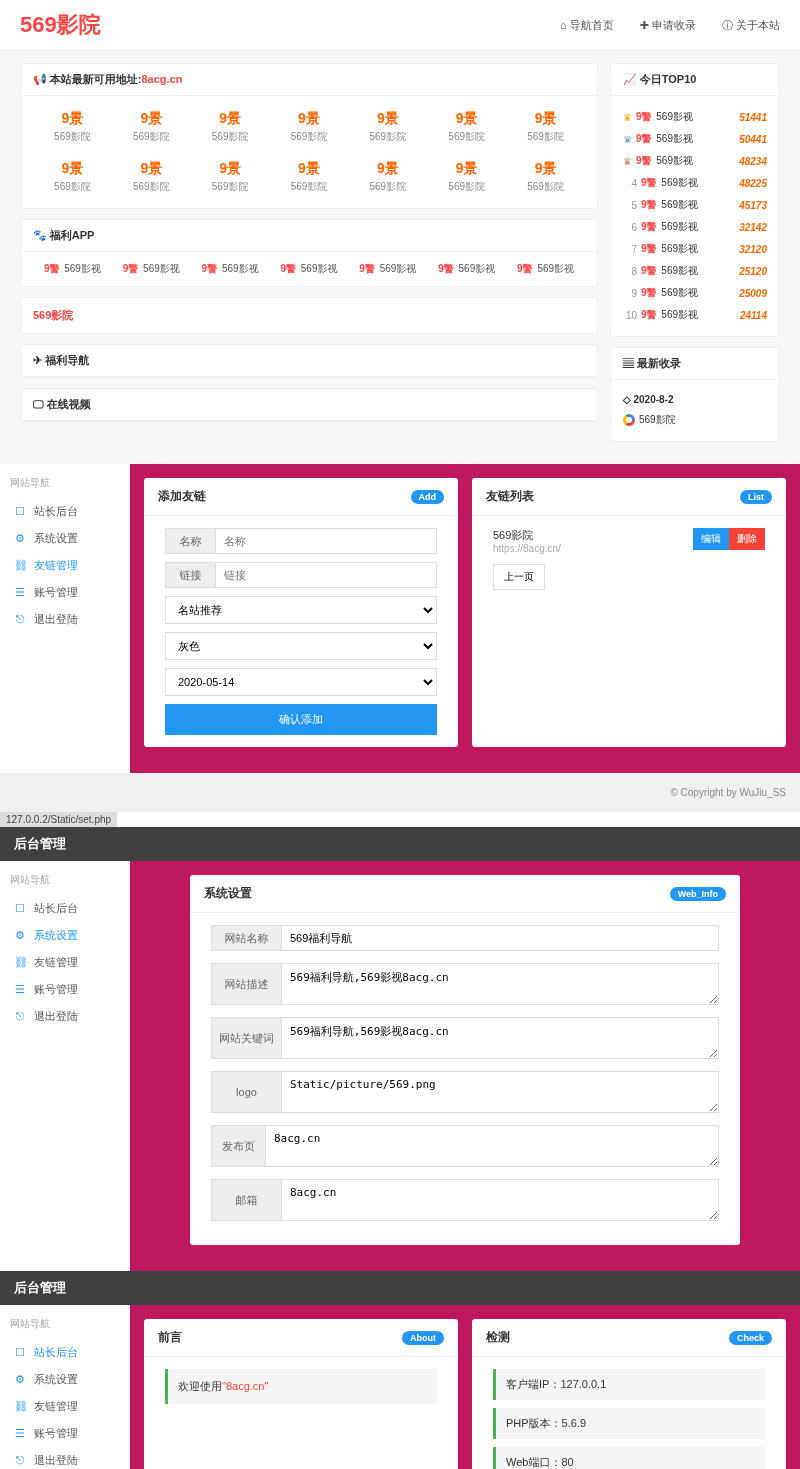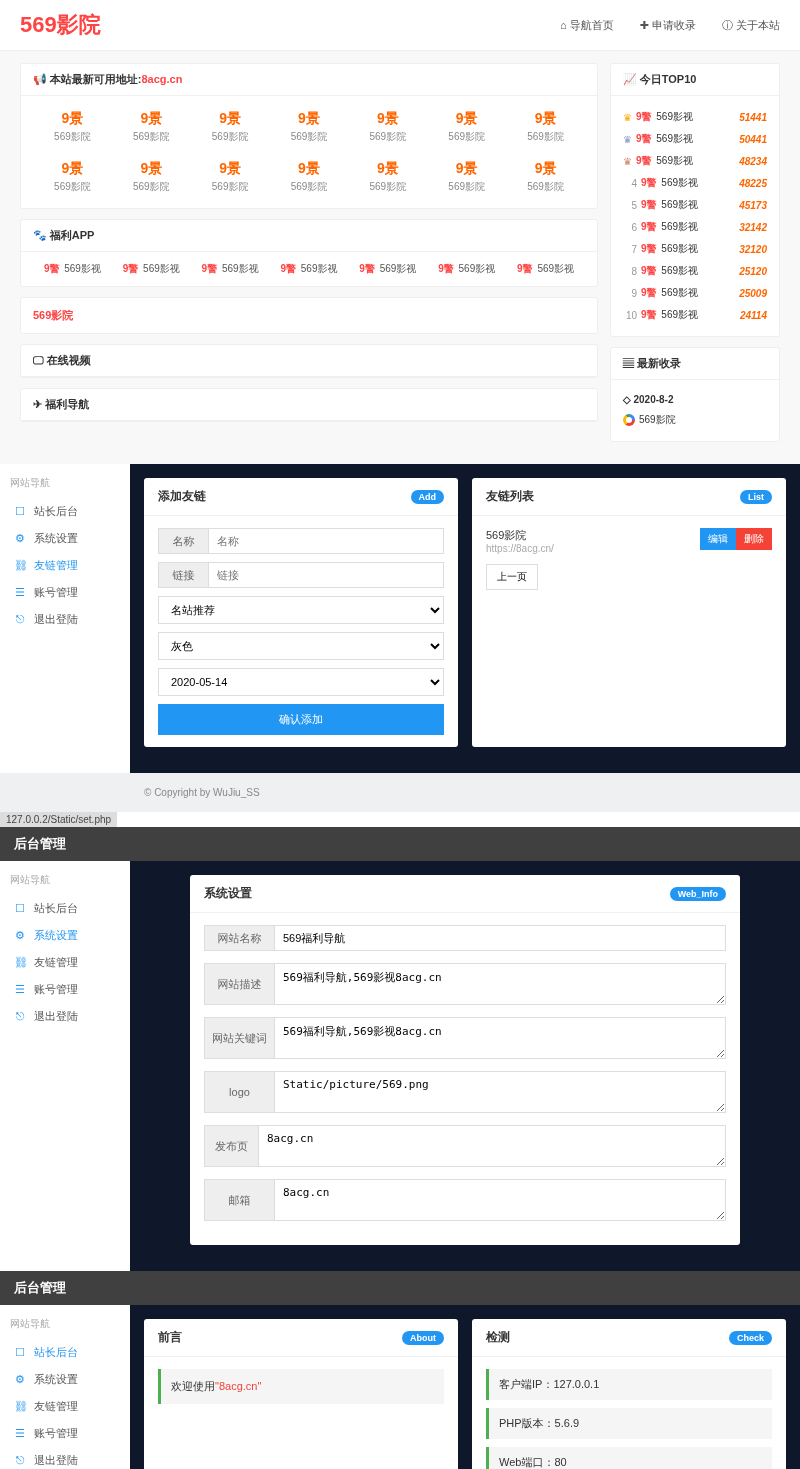--- a/index.html
+++ b/index.html
@@ -41,42 +41,42 @@
 .chrome-ic::after { content: ''; position: absolute; top: 3px; left: 3px; width: 6px; height: 6px; background: #fff; border-radius: 50%; }
 
 
 .admin-top { background: #404040; color: #fff; padding: 8px 14px; font-size: 13px; font-weight: bold; }
 .admin-wrap { display: flex; }
 .sidebar { width: 130px; padding: 12px 10px; background: #fff; font-size: 11px; }
 .sb-title { color: #aaa; font-size: 10px; margin-bottom: 8px; }
 .sb-item { display: flex; align-items: center; gap: 8px; padding: 6px 4px; color: #555; cursor: pointer; }
 .sb-item.active { color: #2196f3; }
 .sb-ic { width: 12px; text-align: center; color: #2196f3; }
-.main-area { flex: 1; padding: 14px; background: #0f172a; }
+.main-area { flex: 1; padding: 14px; background: #be185d; }
 .panel { background: #fff; border-radius: 3px; margin-bottom: 12px; }
 .panel-head { display: flex; justify-content: space-between; align-items: center; padding: 10px 14px; font-size: 12px; font-weight: bold; border-bottom: 1px solid #f0f0f0; }
 .badge { font-size: 9px; padding: 2px 8px; border-radius: 8px; color: #fff; background: #2196f3; }
-.panel-body { padding: 12px 14px; }
+.panel-body { padding: 12px 21px; }
 
 
 .s2-cols { display: flex; gap: 14px; }
 .s2-cols > div { flex: 1; }
 .input-row { display: flex; margin-bottom: 8px; }
 .input-label { width: 50px; background: #eee; border: 1px solid #ddd; border-right: none; display: flex; align-items: center; justify-content: center; font-size: 11px; color: #666; }
 .input-field { flex: 1; border: 1px solid #ddd; padding: 6px 8px; font-size: 11px; }
 .select-field { width: 100%; border: 1px solid #ddd; padding: 6px 8px; font-size: 11px; margin-bottom: 8px; background: #fff; }
 .btn-full { width: 100%; background: #2196f3; color: #fff; border: none; padding: 8px; font-size: 11px; cursor: pointer; }
 .link-item { display: flex; justify-content: space-between; align-items: flex-start; margin-bottom: 10px; }
 .link-item .info { font-size: 11px; }
 .link-item .url { color: #aaa; font-size: 10px; }
 .btn-sm { padding: 4px 8px; font-size: 10px; border: none; color: #fff; cursor: pointer; }
 .btn-blue { background: #2196f3; }
 .btn-red { background: #f44336; }
 .btn-prev { background: #fff; border: 1px solid #ddd; padding: 5px 10px; font-size: 10px; cursor: pointer; }
-.copyright { padding: 14px; font-size: 10px; color: #888; background: #eef0f2; }
+.copyright { padding: 14px; font-size: 10px; color: #888; background: #eef0f2; text-align: right; }
 .url-bar { background: #ddd; padding: 2px 6px; font-size: 10px; color: #444; display: inline-block; }
 
 
 .s3-main { padding: 14px 60px; }
 .textarea-field { flex: 1; border: 1px solid #ddd; padding: 6px 8px; font-size: 11px; min-height: 42px; resize: vertical; }
 
 
 .s4-cols { display: flex; gap: 14px; }
 .s4-cols > div { flex: 1; }
 .welcome-box { border-left: 3px solid #4caf50; background: #f5f5f5; padding: 10px; font-size: 11px; }
@@ -175,24 +175,24 @@
               <div><span class="tag">9警</span> 569影视</div>
               <div><span class="tag">9警</span> 569影视</div>
               <div><span class="tag">9警</span> 569影视</div>
             </div>
           </div>
       </div>
       <div class="card">
         <div class="card-body"><span class="rec-link">569影院</span></div>
       </div>
       <div class="card">
+        <div class="card-head"><i class="ico">✈ </i><span>福利导航</span></div>
+      </div>
+      <div class="card">
         <div class="card-head"><i class="ico">🖵 </i><span>在线视频</span></div>
-      </div>
-      <div class="card">
-        <div class="card-head"><i class="ico">✈ </i><span>福利导航</span></div>
       </div>
     </div>
     <div class="s1-right">
       <div class="card">
         <div class="card-head"><i class="ico">📈 </i><span>今日TOP10</span></div>
         <div class="card-body" id="topList">
             <div class="top-item">
               <div class="l">
                 <span class="crown ">♛</span>
                 <span><span class="tag">9警</span> 569影视</span>

